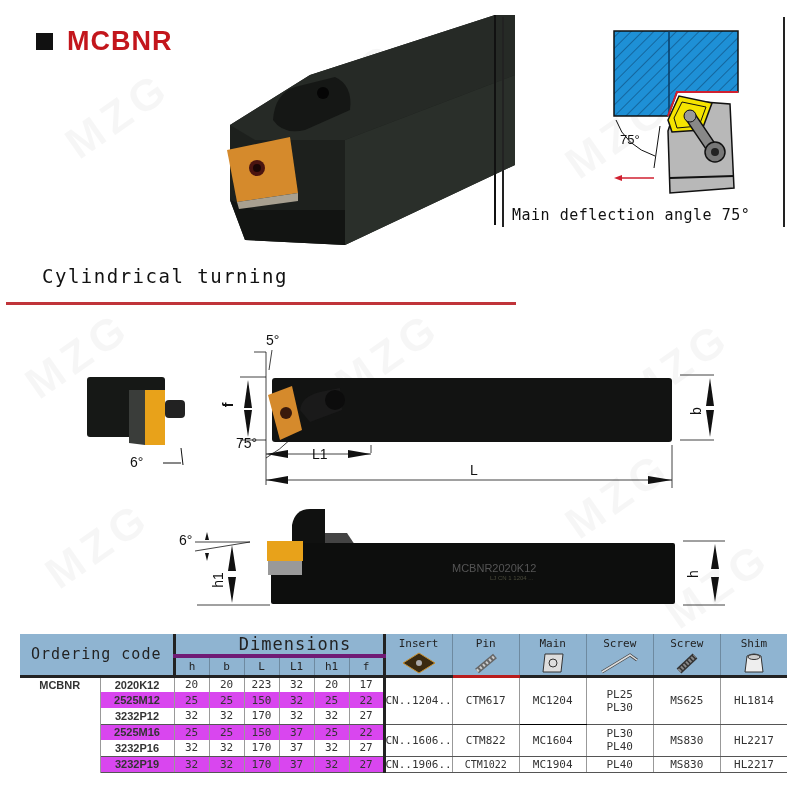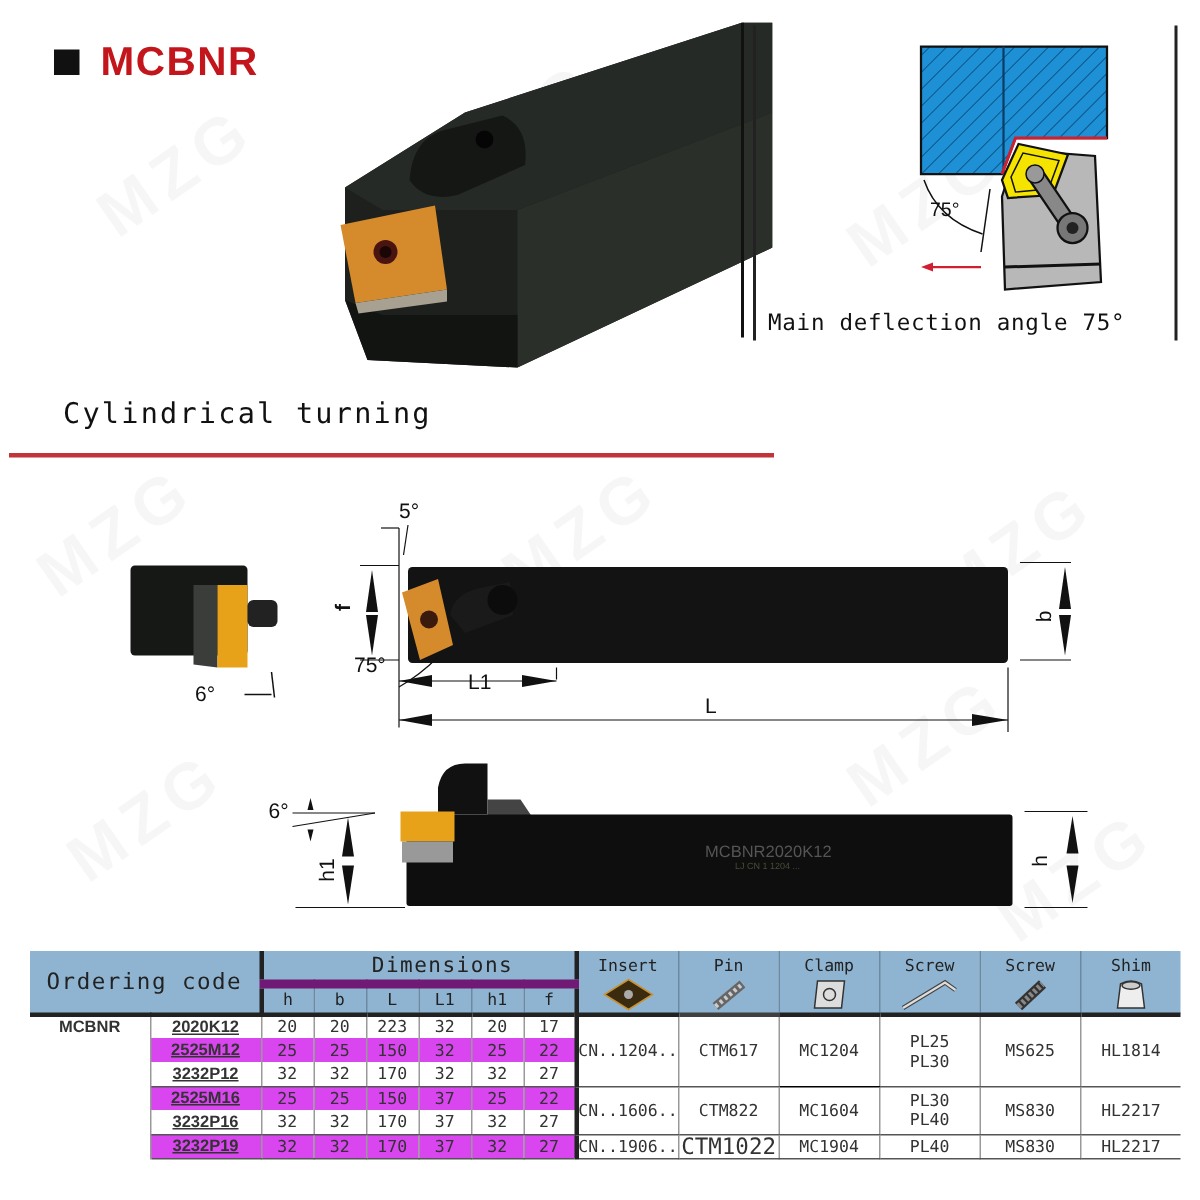--- a/index.html
+++ b/index.html
@@ -23,32 +23,32 @@
   .schematic-caption { position: absolute; left: 512px; top: 206px; font-size: 15px; color: #111; letter-spacing: 0.5px; }
 
   .subtitle { position: absolute; left: 42px; top: 265px; font-size: 19px; letter-spacing: 1.5px; }
 
   .dim-label { position: absolute; font-family: "Liberation Sans", sans-serif; font-size: 14px; color: #111; }
 
   table.spec { position: absolute; left: 20px; top: 634px; border-collapse: collapse; font-family: "DejaVu Sans Mono", monospace; }
   table.spec th { background: #8fb4d1; font-weight: normal; color: #222; }
   table.spec td, table.spec th { text-align: center; }
   .hdr-code { width: 154px; font-size: 15px; letter-spacing: 1px; border-right: 3px solid #222; }
-  .hdr-dim { font-size: 14px; letter-spacing: 1px; height: 22px; border-bottom: 6px solid #701a75; padding-left: 32px; }
+  .hdr-dim { font-size: 17px; letter-spacing: 1px; height: 22px; border-bottom: 4px solid #701a75; padding-left: 32px; }
   .hdr-sub { font-size: 11px; height: 20px; width: 35px; border-right: 1px solid #6e8aa0; }
   .hdr-acc { font-size: 11px; width: 67px; vertical-align: top; padding-top: 3px; border-left: 1px solid #6e8aa0; margin-left: 35px; }
   .hdr-acc .ico { display: block; margin: 2px auto 0; }
   .hdr-row-bottom th { border-bottom: 3px solid #222; }
   table.spec td { font-size: 11px; height: 16px; color: #333; border-right: 1px solid #999; }
   td.series { text-align: left; font-family: "Liberation Sans", sans-serif; font-weight: bold; font-size: 10px; color: #111; border-right: none; padding-left: 0; width: 80px; }
-  td.model { text-align: left; font-family: "Liberation Sans", sans-serif; font-weight: bold; font-size: 11px; color: #111; border-right: 3px solid #222; width: 74px; text-decoration: underline; }
+  td.model { text-align: left; font-family: "Liberation Sans", sans-serif; font-weight: bold; font-size: 11px; color: #111; border-right: 3px solid #222; width: 74px; }
   tr.shade td.num, tr.shade td.model { background: #d946ef; }
   tr.group-end td { border-bottom: 1px solid #555; }
   td.acc { font-size: 11px; color: #333; line-height: 13px; }
-  td.acc.pin-small { font-size: 15px; }
+  td.acc.pin-small { font-size: 10px; }
 </style>
 </head>
 <body>
 
 <div class="watermark">
   <span style="left:60px;top:90px">MZG</span>
   <span style="left:290px;top:60px">MZG</span>
   <span style="left:560px;top:110px">MZG</span>
   <span style="left:20px;top:330px">MZG</span>
   <span style="left:330px;top:330px">MZG</span>
@@ -166,44 +166,44 @@
   <rect x="92" y="36" width="36" height="20" fill="#e8a21a"></rect>
   <rect x="93" y="56" width="34" height="14" fill="#999"></rect>
   <line x1="508" y1="36" x2="550" y2="36" stroke="#111" stroke-width="0.8"></line>
   <line x1="508" y1="100" x2="550" y2="100" stroke="#111" stroke-width="0.8"></line>
   <polygon points="540,39 536,64 544,64" fill="#111"></polygon>
   <polygon points="540,97 536,72 544,72" fill="#111"></polygon>
 </svg>
 <div class="dim-label" style="left:179px;top:532px">6°</div>
 <div class="dim-label" style="left:210px;top:572px;transform:rotate(-90deg)">h1</div>
 <div class="dim-label" style="left:689px;top:566px;transform:rotate(-90deg)">h</div>
-<div style="position:absolute;left:470px;top:562px;font-family:'Liberation Sans',sans-serif;font-size:11px;color:#555">MCBNR2020K12</div>
+<div style="position:absolute;left:452px;top:562px;font-family:'Liberation Sans',sans-serif;font-size:11px;color:#555">MCBNR2020K12</div>
 <div style="position:absolute;left:490px;top:575px;font-family:'Liberation Sans',sans-serif;font-size:6px;color:#4a4a3a">LJ CN 1 1204 ...</div>
 
 <table class="spec">
   <thead>
     <tr>
       <th class="hdr-code" colspan="2" rowspan="2" style="border-bottom:3px solid #222">Ordering code</th>
       <th class="hdr-dim" colspan="6">Dimensions</th>
       <th class="hdr-acc" rowspan="2" style="border-bottom:3px solid #222;border-left:3px solid #222">
         <span>Insert</span>
         <svg class="ico" width="34" height="22" viewBox="0 0 34 22">
             <polygon points="17,1 33,11 17,21 1,11" fill="#3a2a10" stroke="#c89030"></polygon>
             <circle cx="17" cy="11" r="3" fill="#aaa"></circle>
           </svg>
       </th>
-      <th class="hdr-acc" rowspan="2" style="border-bottom:3px solid #404040">
+      <th class="hdr-acc" rowspan="2" style="border-bottom:3px solid #b91c1c">
         <span>Pin</span>
         <svg class="ico" width="28" height="22" viewBox="0 0 28 22">
             <line x1="5" y1="19" x2="23" y2="4" stroke="#666" stroke-width="6"></line>
             <line x1="5" y1="19" x2="23" y2="4" stroke="#ccc" stroke-width="3" stroke-dasharray="2 2"></line>
           </svg>
       </th>
       <th class="hdr-acc" rowspan="2" style="border-bottom:3px solid #222">
-        <span>Clamp</span>
+        <span>Main</span>
         <svg class="ico" width="24" height="22" viewBox="0 0 24 22">
             <polygon points="4,2 22,2 20,20 2,20" fill="#ddd" stroke="#333"></polygon>
             <circle cx="12" cy="11" r="4" fill="none" stroke="#333"></circle>
           </svg>
       </th>
       <th class="hdr-acc" rowspan="2" style="border-bottom:3px solid #222">
         <span>Screw</span>
         <svg class="ico" width="40" height="22" viewBox="0 0 40 22">
             <polyline points="2,20 30,3 37,8" fill="none" stroke="#444" stroke-width="3"></polyline>
             <polyline points="2,20 30,3 37,8" fill="none" stroke="#ddd" stroke-width="1.5"></polyline>

